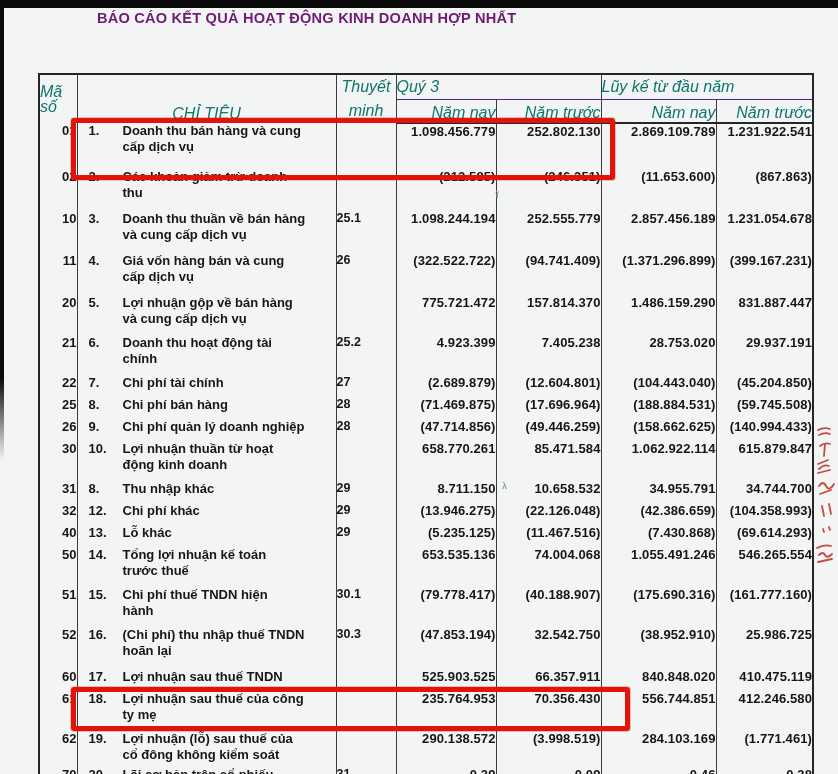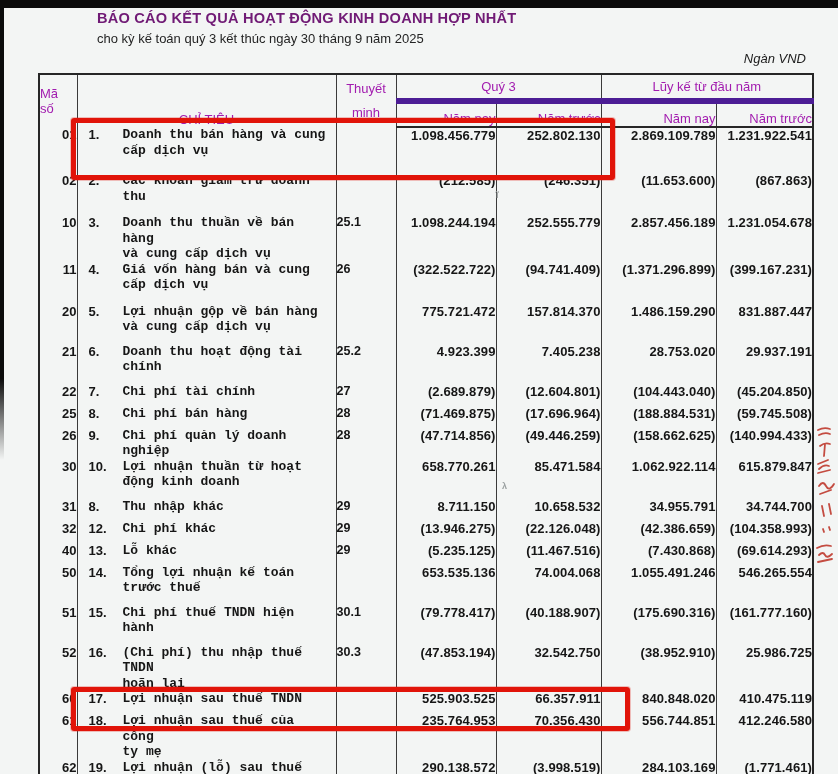--- a/index.html
+++ b/index.html
@@ -12,36 +12,36 @@
   .title{position:absolute;left:97px;top:10px;font-size:14.6px;font-weight:bold;color:#701a75;letter-spacing:.2px;}
   .subtitle{position:absolute;left:97px;top:31px;font-size:13px;color:#242424;}
   .unit{position:absolute;top:51px;left:600px;width:206px;text-align:right;font-size:13px;font-style:italic;color:#202020;}
 
   table.report{position:absolute;left:38px;top:73px;width:774px;border-collapse:collapse;table-layout:fixed;
                border:2px solid #262626;}
   table.report th,table.report td{padding:0;margin:0;}
   col.c1{width:38px}col.c2{width:259px}col.c3{width:60px}col.c4{width:100px}
   col.c5{width:105px}col.c6{width:115px}col.c7{width:97px}
 
-  thead th{font-weight:normal;font-size:13px;color:#a21caf;vertical-align:bottom;}
+  thead th{font-weight:normal;font-style:italic;font-size:16px;color:#0f766e;vertical-align:bottom;}
   thead .v{border-left:1px solid #3a3a3a;}
   thead tr.h2 th{border-bottom:2px solid #262626;}
   th.code-h{text-align:left;padding:2px 0 3px 7px;white-space:pre-line;line-height:15px;vertical-align:middle;}
   th.item-h{text-align:center;padding:0 0 3px 9px;}
   th.note-h{text-align:center;white-space:pre-line;line-height:24px;padding-bottom:2px;vertical-align:middle;}
-  th.grp{border-left:1px solid #3a3a3a;border-bottom:6px solid #4c1d95;text-align:center;height:23px;vertical-align:middle;padding-bottom:2px;}
+  th.grp{border-left:1px solid #3a3a3a;border-bottom:1px solid #4c1d95;text-align:left;height:23px;vertical-align:middle;padding-bottom:2px;}
   th.yr{text-align:right;padding:3px 8px 4px 0;height:22px;}
 
   tbody td{vertical-align:top;font-size:13px;font-weight:bold;color:#161616;}
   td.c-code{text-align:right;padding-top:5px;}
   td.c-name{border-left:1px solid #3a3a3a;padding-top:5px;}
   td.c-note{border-left:1px solid #3a3a3a;text-align:left;padding-top:5px;font-size:12.5px;}
   td.c-num{border-left:1px solid #3a3a3a;text-align:right;padding:5px 7px 0 0;letter-spacing:.1px;}
   .nm{display:grid;grid-template-columns:34px 1fr;padding-left:11px;}
-  .nm .txt{white-space:pre-line;line-height:15.5px;padding-right:4px;font-family:Liberation Mono, monospace;}
+  .nm .txt{white-space:pre-line;line-height:15.5px;padding-right:4px;}
   .nm .no{line-height:15.5px;}
 
   
   tr[data-code="01"]{height:46px}tr[data-code="02"]{height:42px}tr[data-code="10"]{height:42px}
   tr[data-code="11"]{height:42px}tr[data-code="20"]{height:40px}tr[data-code="21"]{height:40px}
   tr[data-code="22"]{height:22px}tr[data-code="25"]{height:22px}tr[data-code="26"]{height:22px}
   tr[data-code="30"]{height:40px}tr[data-code="31"]{height:22px}tr[data-code="32"]{height:22px}
   tr[data-code="40"]{height:22px}tr[data-code="50"]{height:40px}tr[data-code="51"]{height:40px}
   tr[data-code="52"]{height:42px}tr[data-code="60"]{height:22px}tr[data-code="61"]{height:40px}
   tr[data-code="62"]{height:36px}tr[data-code="70"]{height:22px}
@@ -56,22 +56,20 @@
   .sm2{left:502px;top:481px;}
 </style>
 </head>
 <body>
 
 <div class="sheet">
   <div class="topbar"></div>
   <div class="leftbar"></div>
 
   <div class="title">BÁO CÁO KẾT QUẢ HOẠT ĐỘNG KINH DOANH HỢP NHẤT</div>
-  <div class="subtitle">cho kỳ kế toán quý 3 kết thúc ngày 30 tháng 9 năm 2025</div>
-  <div class="unit">Ngàn VND</div>
 
   <table class="report">
     <colgroup>
       <col class="c1">
         <col class="c2">
         <col class="c3">
         <col class="c4">
       <col class="c5">
         <col class="c6">
         <col class="c7">

